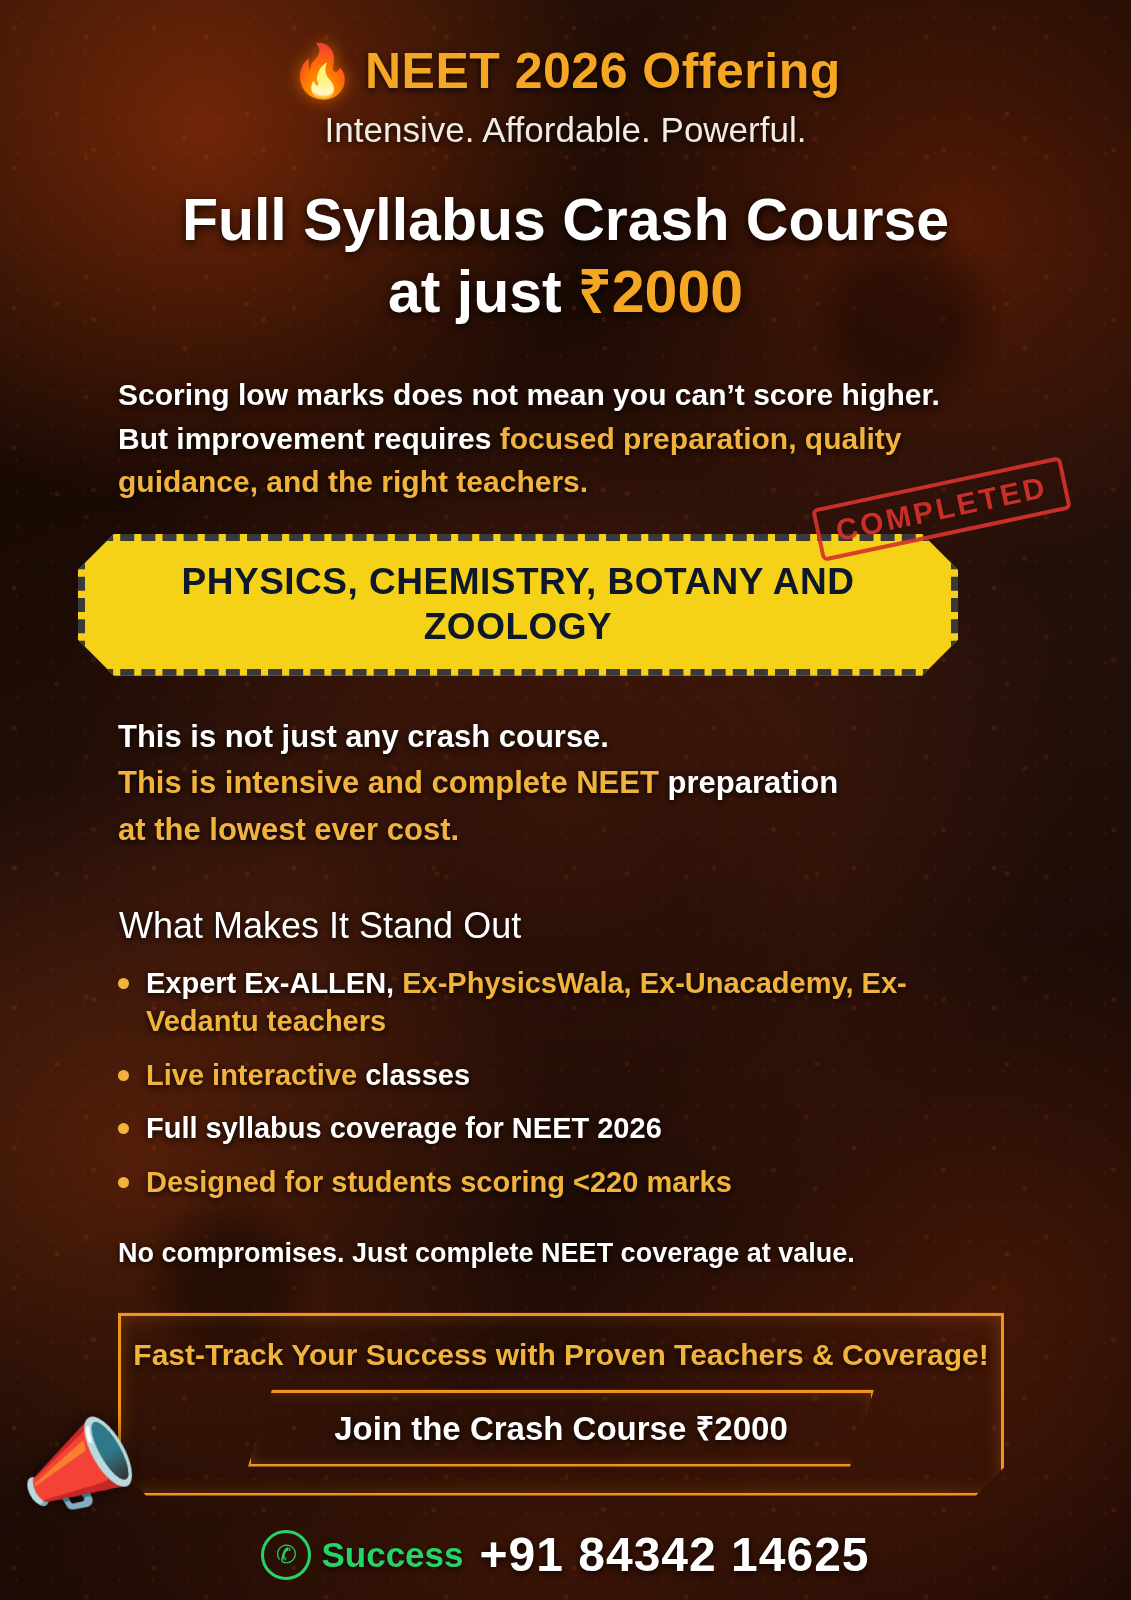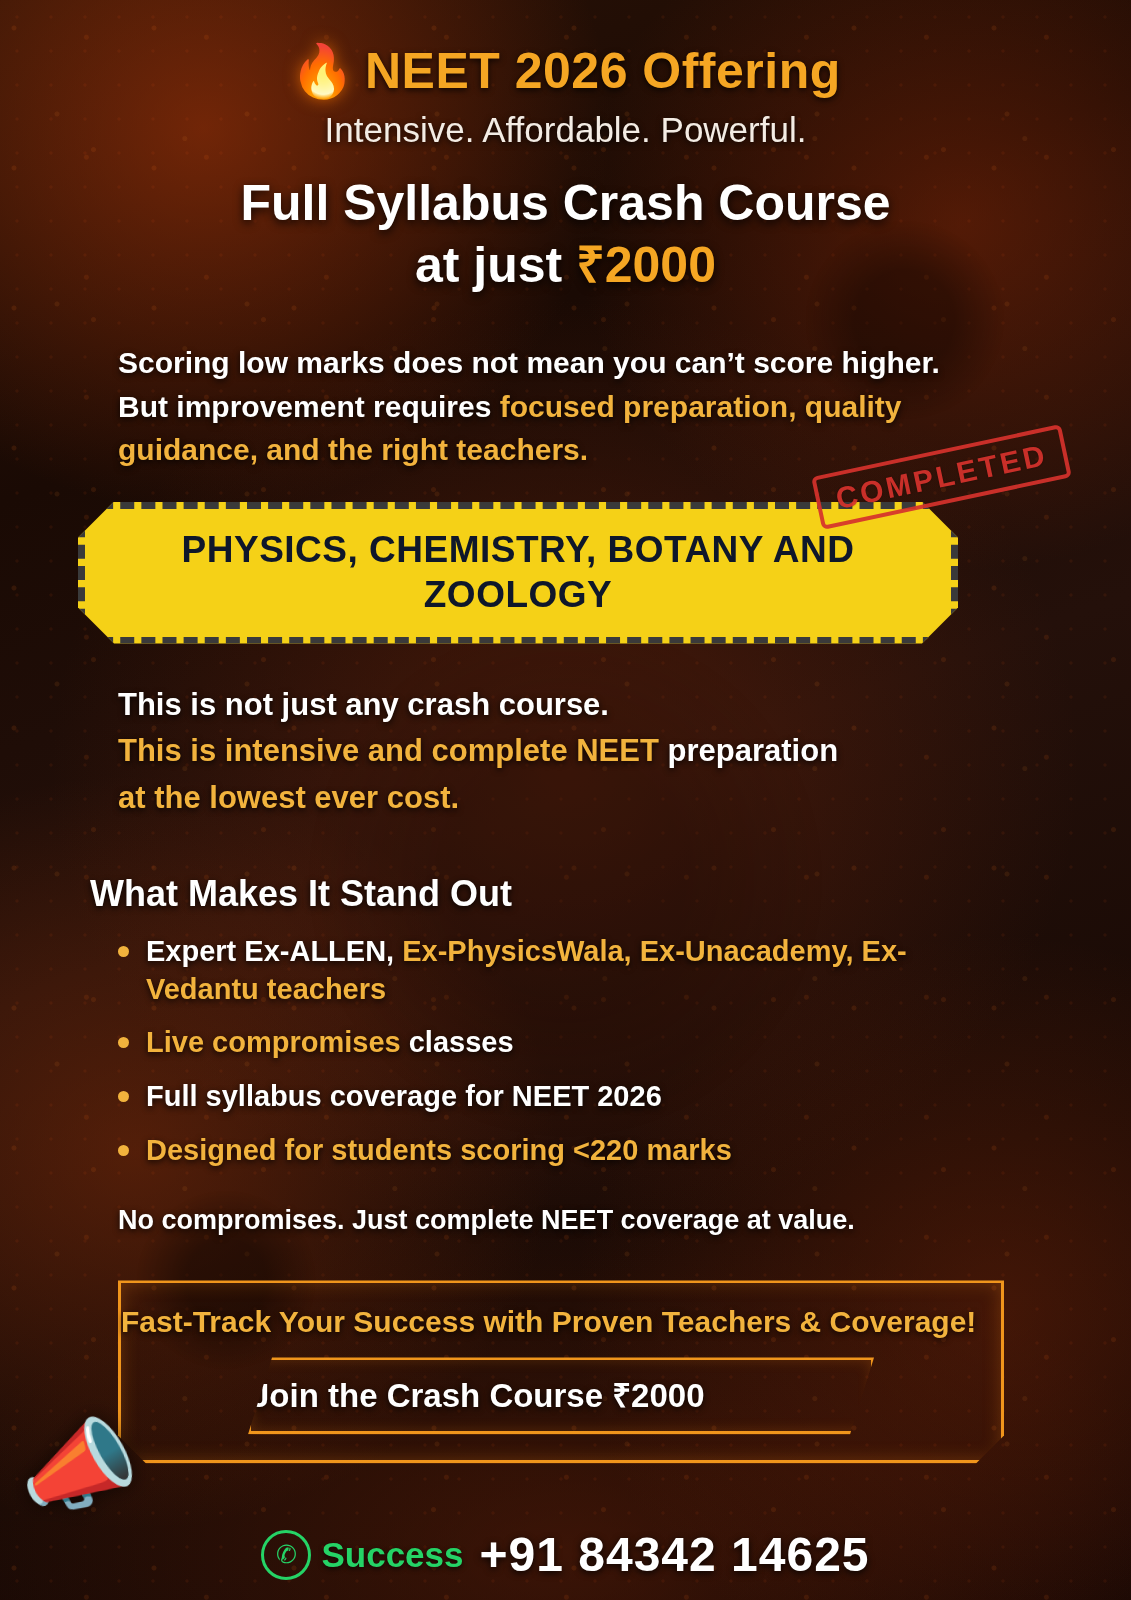--- a/index.html
+++ b/index.html
@@ -84,24 +84,24 @@
   .tagline {
     margin-top: 10px;
     font-size: 35px;
     color: #f3ece4;
     font-weight: 400;
     text-shadow: 0 2px 6px rgba(0,0,0,.8);
   }
 
   
   .headline {
-    margin-top: 25px;
+    margin-top: 37px;
     text-align: center;
     color: #ffffff;
-    font-size: 50px;
+    font-size: 59px;
     font-weight: bold;
     line-height: 1.12;
     text-shadow: 0 3px 10px rgba(0,0,0,.85);
   }
   .headline .price-line {
     display: block;
     margin-top: 6px;
   }
   .price {
     color: #f5a623;
@@ -170,23 +170,23 @@
     width: 900px;
     font-size: 31px;
     font-weight: bold;
     line-height: 1.5;
     color: #ffffff;
     text-shadow: 0 2px 6px rgba(0,0,0,.85);
   }
 
   
   .section-title {
-    margin: 52px 0 18px 90px;
+    margin: 52px 0 18px 119px;
     font-size: 36px;
-    font-weight: bold;
+    font-weight: normal;
     color: #ffffff;
     text-shadow: 0 2px 6px rgba(0,0,0,.85);
   }
   .bullets {
     margin: 0 0 0 118px;
     width: 880px;
     list-style: none;
     padding: 0;
   }
   .bullets li {
@@ -220,20 +220,21 @@
 
   
   .cta-outer {
     position: relative;
     margin: 44px 0 0 118px;
     width: 880px;
     border: 3px solid #f0951c;
     box-shadow: 0 0 18px rgba(255,140,20,.55), inset 0 0 18px rgba(255,140,20,.25);
     clip-path: polygon(0 0, 100% 0, 100% calc(100% - 28px), calc(100% - 28px) 100%, 28px 100%, 0 calc(100% - 28px));
     padding: 22px 0 26px;
+    text-align: center;
   }
   .cta-line {
     font-size: 30px;
     font-weight: bold;
     color: #f2b33d;
     text-shadow: 0 2px 6px rgba(0,0,0,.8);
   }
   .cta-btn {
     margin: 18px auto 0;
     width: 620px;
@@ -345,21 +346,21 @@
       </div>
       <div class="gold">at the lowest ever cost.</div>
     </div>
 
     <div class="section-title">What Makes It Stand Out</div>
     <ul class="bullets">
       <li>
         <span>Expert Ex-ALLEN, </span><span class="gold">Ex-PhysicsWala, Ex-Unacademy, Ex-Vedantu teachers</span>
       </li>
       <li>
-        <span class="gold">Live compromises </span><span>classes</span>
+        <span class="gold">Live interactive </span><span>classes</span>
       </li>
       <li>
         <span>Full syllabus coverage for NEET 2026</span>
       </li>
       <li>
         <span class="gold">Designed for students scoring &lt;220 marks</span>
       </li>
     </ul>
 
     <div class="closing">No compromises. Just complete NEET coverage at value.</div>

